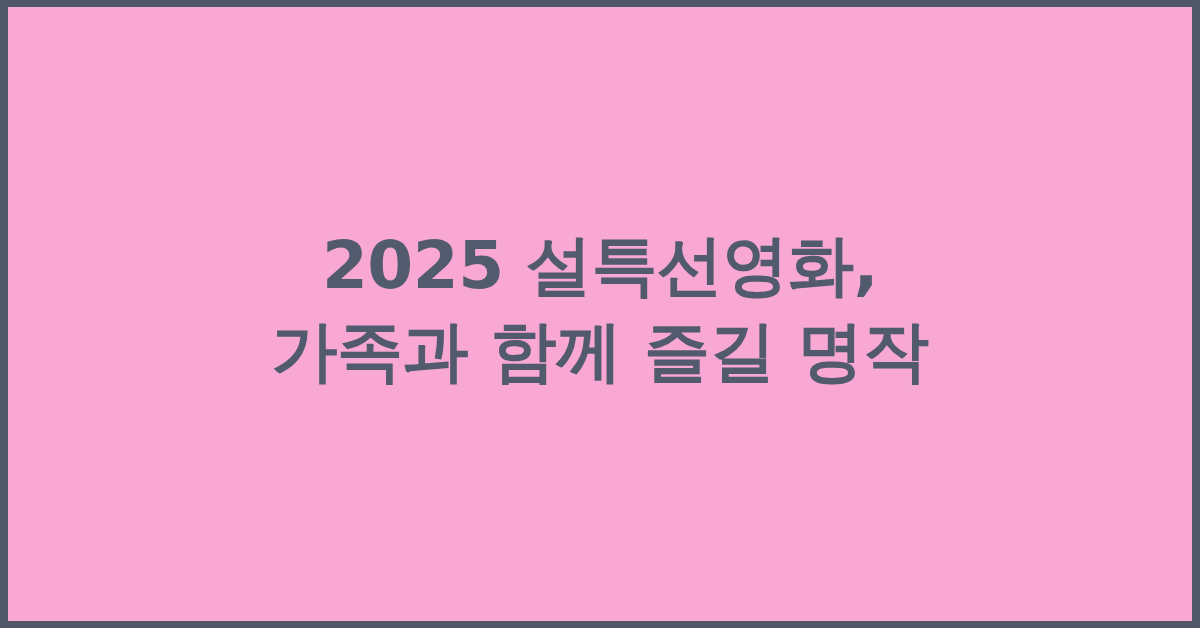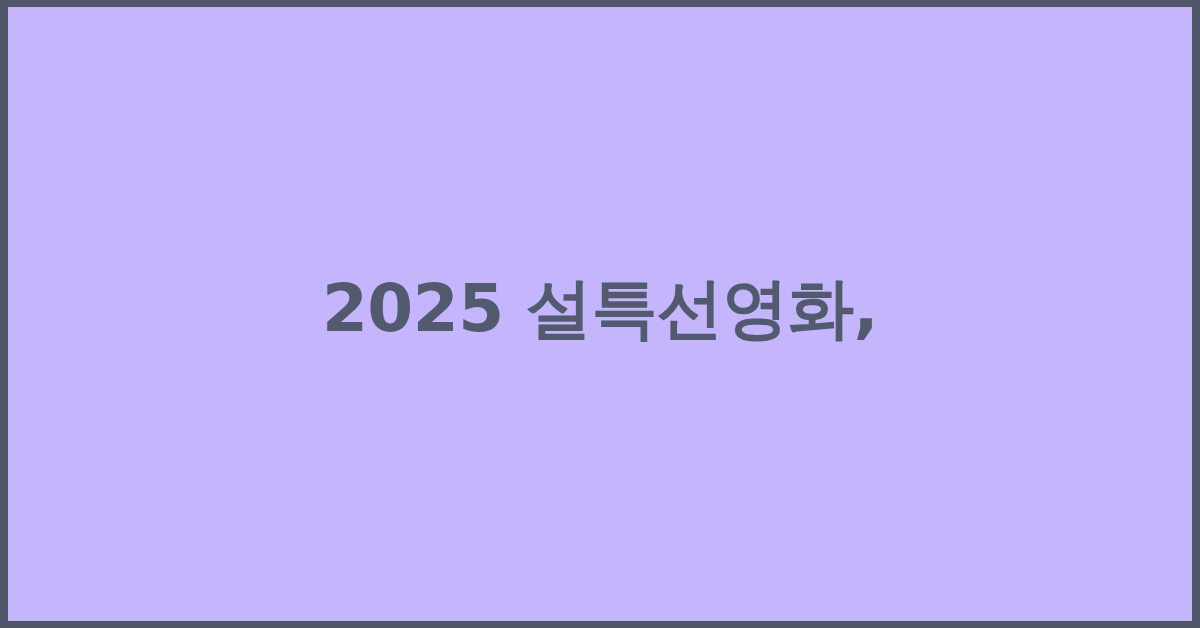--- a/index.html
+++ b/index.html
@@ -11,21 +11,21 @@
     width: 1200px;
     height: 628px;
     overflow: hidden;
     font-family: "Liberation Sans", "DejaVu Sans", sans-serif;
   }
 
   .thumbnail-card {
     box-sizing: border-box;
     width: 1200px;
     height: 628px;
-    background: #c4b5fd;
+    background: #f9a8d4;
     border-style: solid;
     border-color: #4e5668;
     border-top-width: 7px;
     border-bottom-width: 7px;
     border-left-width: 8px;
     border-right-width: 8px;
     display: flex;
     align-items: center;
     justify-content: flex-end;
   }
@@ -48,14 +48,15 @@
     white-space: nowrap;
     -webkit-font-smoothing: antialiased;
   }
 </style>
 </head>
 <body>
 
 <div class="thumbnail-card">
   <div class="title-block">
     <span class="title-line">2025 설특선영화,</span>
+    <span class="title-line">가족과 함께 즐길 명작</span>
   </div>
 </div>
 
 </body></html>

